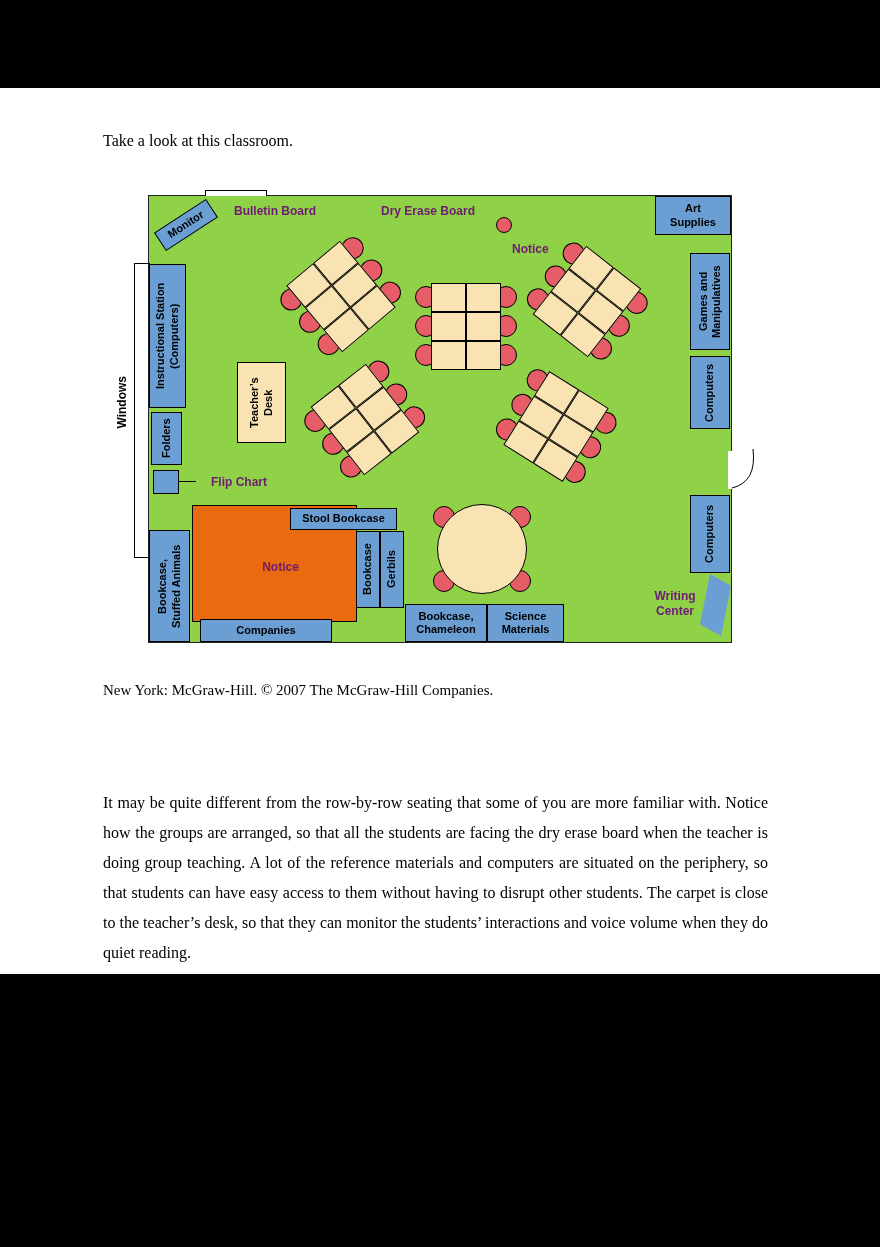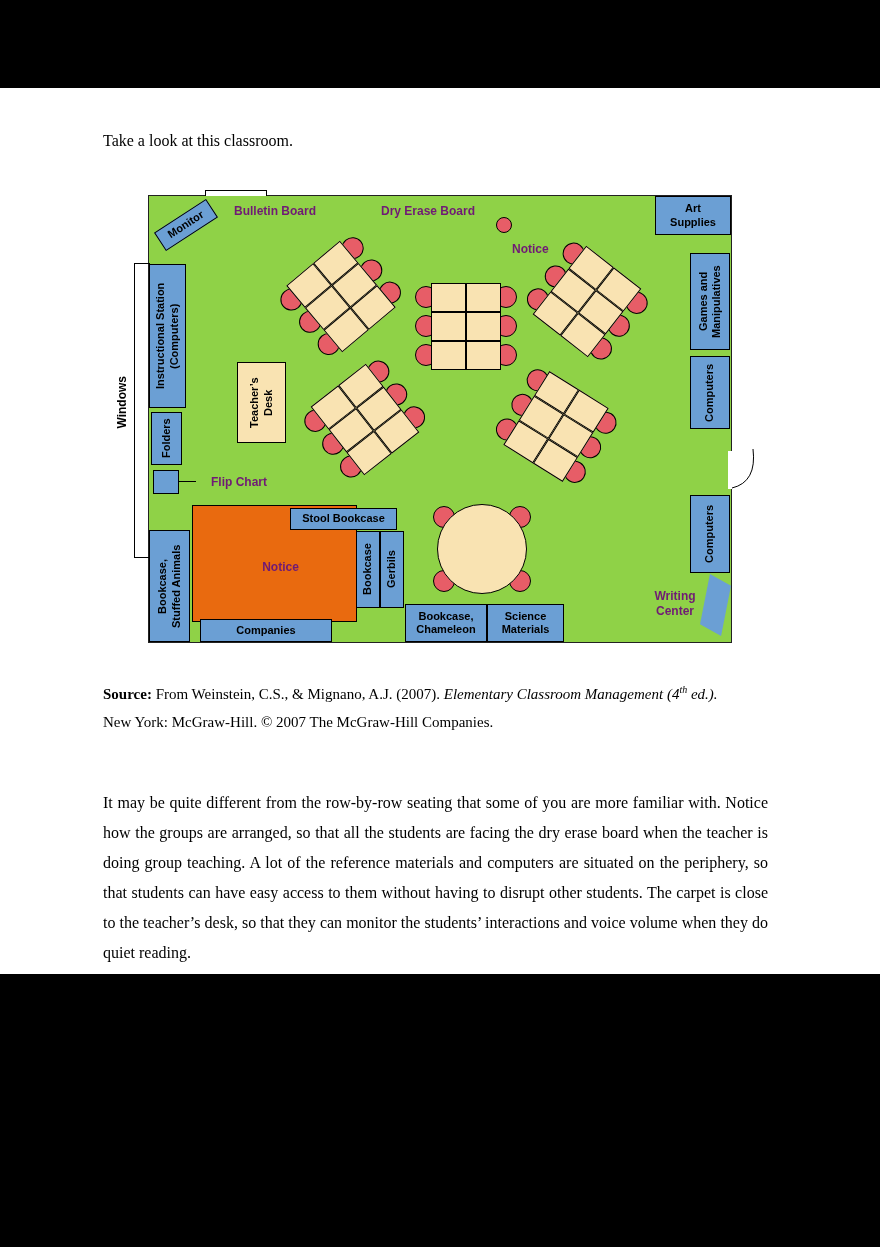--- a/index.html
+++ b/index.html
@@ -186,21 +186,20 @@
           </div>
           <div class="chair" style="left: 360.302px; top: 309.861px;"></div>
           <div class="chair" style="left: 283.698px; top: 309.861px;"></div>
           <div class="chair" style="left: 283.698px; top: 374.139px;"></div>
           <div class="chair" style="left: 360.302px; top: 374.139px;"></div>
           <div class="round-table" style="left: 288px; top: 308px; width: 90px; height: 90px;"></div>
         </div>
     </div>
 
     <div class="source-block">
-      <div><b>Source:</b><span> From Weinstein, C.S., &amp; Mignano, A.J. (2007). </span><i>Elementary Classroom Management (4</i><sup><i>th</i></sup><i> ed.).</i></div>
       <div>New York: McGraw-Hill. © 2007 The McGraw-Hill Companies.</div>
     </div>
 
     <div class="body-text">
       <p>It may be quite different from the row-by-row seating that some of you are more familiar with. Notice how the groups are arranged, so that all the students are facing the dry erase board when the teacher is doing group teaching. A lot of the reference materials and computers are situated on the periphery, so that students can have easy access to them without having to disrupt other students. The carpet is close to the teacher’s desk, so that they can monitor the students’ interactions and voice volume when they do quiet reading.</p>
     </div>
 
   </div>
 </div>
 

